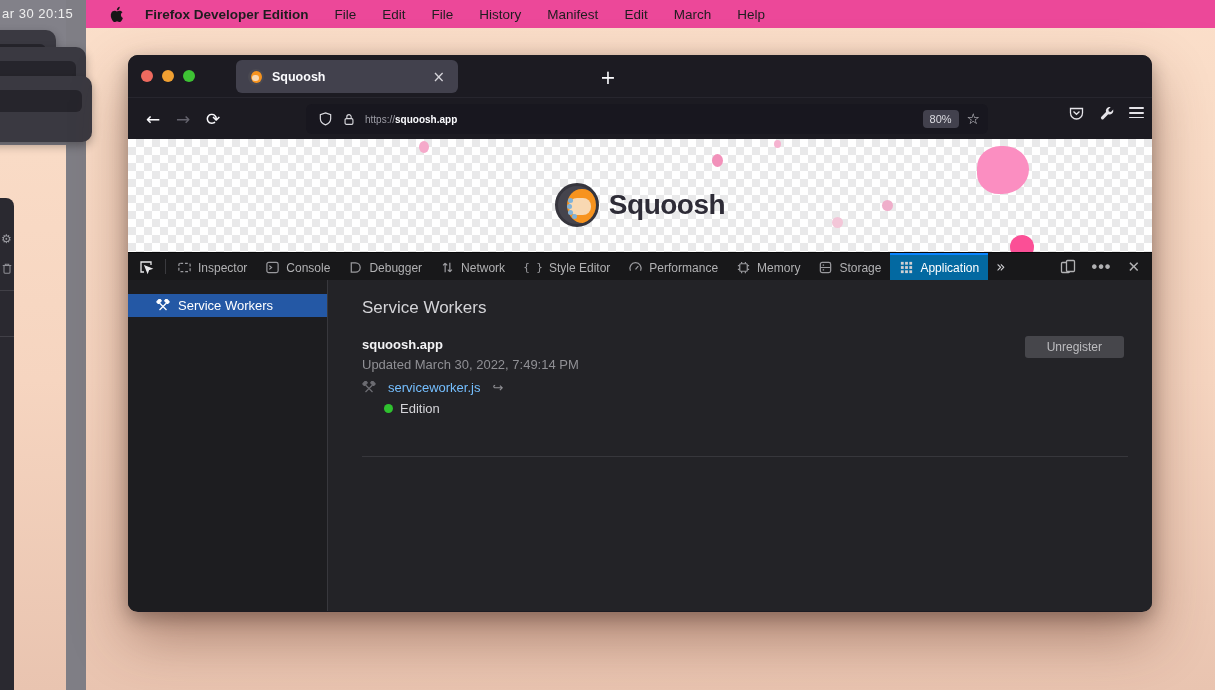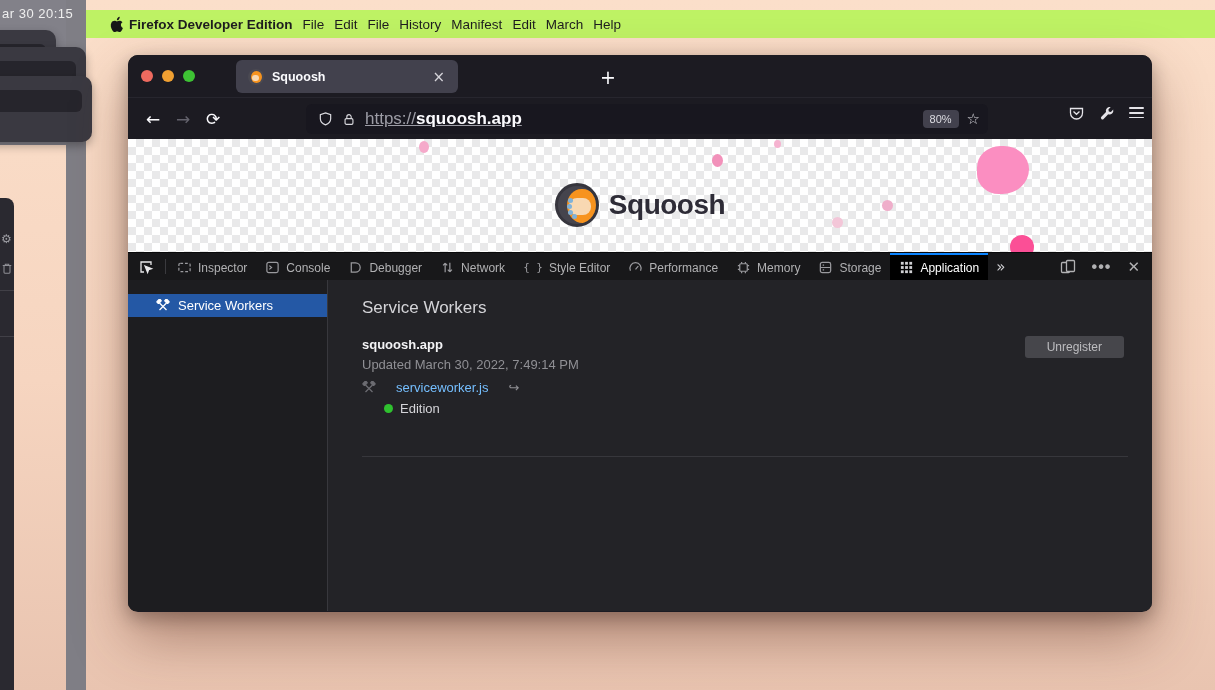--- a/index.html
+++ b/index.html
@@ -17,22 +17,22 @@
   .bg-win .inner { position:absolute; left:10px; right:10px; top:14px; height:22px; background:#26252c; border-radius:6px; }
   .bgw1 { left:-20px; top:30px; width:76px; height:48px; }
   .bgw2 { left:-20px; top:47px; width:106px; height:64px; }
   .bgw3 { left:-18px; top:76px; width:110px; height:66px; }
   .left-strip { left:0; top:198px; width:14px; height:492px; background:#2a2930; border-radius:0 8px 0 0; }
   .left-strip .g { position:absolute; left:1px; top:34px; color:#9d9da3; font-family:"DejaVu Sans",sans-serif; font-size:12px; }
   .left-strip .t { position:absolute; left:1px; top:64px; color:#8f8f95; }
   .left-strip .dv { position:absolute; left:0; width:14px; height:1px; background:#414047; }
 
   
-  .menubar { left:86px; top:0; right:0; height:28px; background:#bef264; display:flex; align-items:center;
-             gap:10px; padding-left:24px; color:#1e1d1f; font-size:13.5px;margin-top:10px; }
+  .menubar { left:86px; top:0; right:0; height:28px; background:#ec4899; display:flex; align-items:center;
+             gap:26px; padding-left:24px; color:#1e1d1f; font-size:13.5px; }
   .menubar .app { font-weight:700; }
   .apple { width:15px; height:17px; margin-right:-6px; }
 
   
   .window { left:128px; top:55px; width:1024px; height:557px; background:#1c1b22; border-radius:10px;
             overflow:hidden; box-shadow:0 25px 55px rgba(90,45,30,.45), 0 6px 18px rgba(0,0,0,.3); }
   .tabbar { position:relative; height:42px; background:#1c1b22; }
   .dot { position:absolute; top:15px; width:12px; height:12px; border-radius:50%; }
   .dot.r { left:13px; background:#ee6a5f; } .dot.y { left:34px; background:#f0a032; } .dot.g { left:55px; background:#3ec234; }
   .tab { position:absolute; left:108px; top:5px; width:222px; height:33px; background:#42414d; border-radius:6px;
@@ -46,21 +46,21 @@
             display:flex; align-items:center; justify-content:center; font-family:"DejaVu Sans",sans-serif; }
 
   .navbar { position:relative; height:42px; background:#1c1b22; border-top:1px solid #27262e; display:flex; align-items:center; }
   .navbtn { width:30px; height:30px; display:flex; align-items:center; justify-content:center;
             color:#fbfbfe; font-size:17px; font-family:"DejaVu Sans",sans-serif; }
   .navbtn.back { margin-left:10px; }
   .navbtn.fwd { color:#63626c; }
   .urlfield { position:absolute; left:178px; top:6px; width:682px; height:30px; background:#18171f; border-radius:6px;
               display:flex; align-items:center; padding:0 8px 0 12px; }
   .urlfield .icn { color:#d7d7dc; margin-right:9px; }
-  .url { font-size:17px; color:#9d9da6; flex:1; white-space:nowrap;text-decoration:underline; }
+  .url { font-size:10px; color:#9d9da6; flex:1; white-space:nowrap; }
   .url b { color:#fbfbfe; font-weight:700; }
   .zoombadge { background:#42414d; color:#dcdce1; font-size:11px; padding:3px 7px; border-radius:4px; margin-right:8px; }
   .star { color:#d5d4da; font-size:15px; font-family:"DejaVu Sans",sans-serif; }
   .navright { position:absolute; right:8px; top:6px; display:flex; align-items:center; gap:14px; color:#e4e3e8; }
   .burger span { display:block; width:15px; height:1.8px; background:#e4e3e8; margin:3px 0; border-radius:1px; }
 
   
   .content { position:relative; height:113px; overflow:hidden;
     background-image:linear-gradient(45deg,#e9e9ea 25%,transparent 25%,transparent 75%,#e9e9ea 75%),
                      linear-gradient(45deg,#e9e9ea 25%,#ffffff 25%,#ffffff 75%,#e9e9ea 75%);
@@ -73,39 +73,39 @@
   .logo-circle .n1,.logo-circle .n2,.logo-circle .n3,.logo-circle .n4 { position:absolute; width:5px; height:5px; border-radius:50%; background:#7fb2da; }
   .logo-circle .n1{left:10px;top:12px;} .logo-circle .n2{left:9px;top:18px;} .logo-circle .n3{left:10px;top:24px;} .logo-circle .n4{left:14px;top:28px;}
   .wordmark { font-size:28px; font-weight:700; color:#2e2c37; letter-spacing:-.5px; }
 
   
   .dtbar { position:relative; height:28px; background:#18181a; border-top:1px solid #0a0a0b; display:flex; align-items:stretch; }
   .dt-pick { display:flex; align-items:center; padding:0 9px 0 10px; color:#e8e8ea; }
   .dt-sep { width:1px; background:#3a3a3e; margin:6px 2px; }
   .dttab { display:flex; align-items:center; gap:6px; padding:0 9px; color:#b1b1b3; font-size:12px; border-top:2px solid transparent; }
   .dttab .ticon { color:#9a9a9e; }
-  .dttab.active { color:#fff; border-top-color:#0a84ff; background:#000000; }
+  .dttab.active { color:#fff; border-top-color:#0a84ff; background:#0369a1; }
   .dttab.active .ticon { color:#d0d0d3; }
   .dt-more { display:flex; align-items:center; color:#d0d0d3; font-size:15px; padding:0 8px; font-family:"DejaVu Sans",sans-serif; }
   .dt-right { margin-left:auto; display:flex; align-items:center; gap:16px; padding-right:12px; color:#b1b1b3; }
   .dt-right .x { font-size:15px; font-family:"DejaVu Sans",sans-serif; }
   .dt-right .dots { letter-spacing:1px; font-weight:700; }
 
   .dtbody { display:flex; height:331px; background:#232327; }
   .dtside { width:200px; background:#1d1d20; border-right:1px solid #38383d; padding-top:14px; }
   .siderow { height:23px; display:flex; align-items:center; gap:8px; padding-left:28px; font-size:13px; color:#b9b9bc; }
   .siderow .sicon { color:#9a9a9e; }
   .siderow.sel { background:#2458a5; color:#fff; }
   .siderow.sel .sicon { color:#fff; }
 
   .dtmain { position:relative; flex:1; }
   .dt-h1 { position:absolute; left:34px; top:18px; font-size:17px; color:#d4d4d8; }
   .dt-origin { position:absolute; left:34px; top:57px; font-size:13px; font-weight:700; color:#f3f3f5; }
   .dt-updated { position:absolute; left:34px; top:77px; font-size:13px; color:#8f8f94; }
-  .dt-worker { position:absolute; left:34px; top:100px; display:flex; align-items:center; gap:20px; font-size:13px; }
+  .dt-worker { position:absolute; left:34px; top:100px; display:flex; align-items:center; gap:12px; font-size:13px; }
   .dt-worker .wicon { color:#6c6c72; }
   .link { color:#75bfff; }
   .jump { color:#8f8f94; font-family:"DejaVu Sans",sans-serif; }
   .dt-status { position:absolute; left:56px; top:121px; display:flex; align-items:center; gap:7px; font-size:13px; color:#d4d4d8; }
   .dot-green { width:9px; height:9px; border-radius:50%; background:#2fc12f; }
   .unregister { position:absolute; right:28px; top:56px; height:22px; padding:0 22px; background:#46464b; border:none;
                 border-radius:3px; color:#bdbdc0; font-size:12px; font-family:inherit; }
   .dt-divider { position:absolute; left:34px; right:24px; top:176px; height:1px; background:#37373c; }
   .dt-footer { position:absolute; left:34px; top:192px; display:flex; align-items:center; gap:8px; font-size:13px; color:#b1b1b3; }
   .dt-footer .ficon { color:#8f8f94; }

